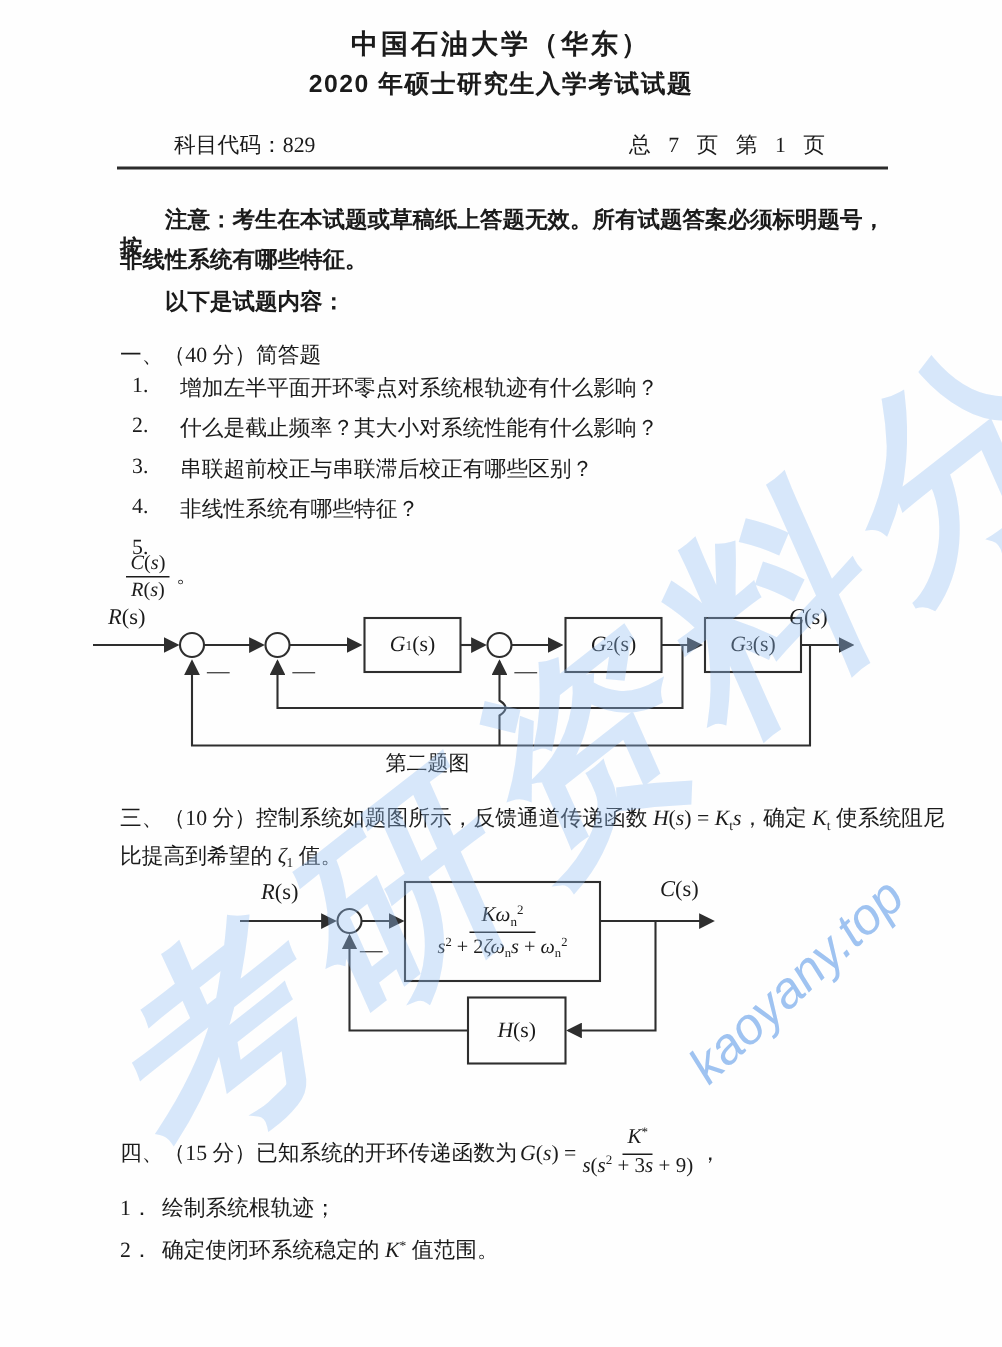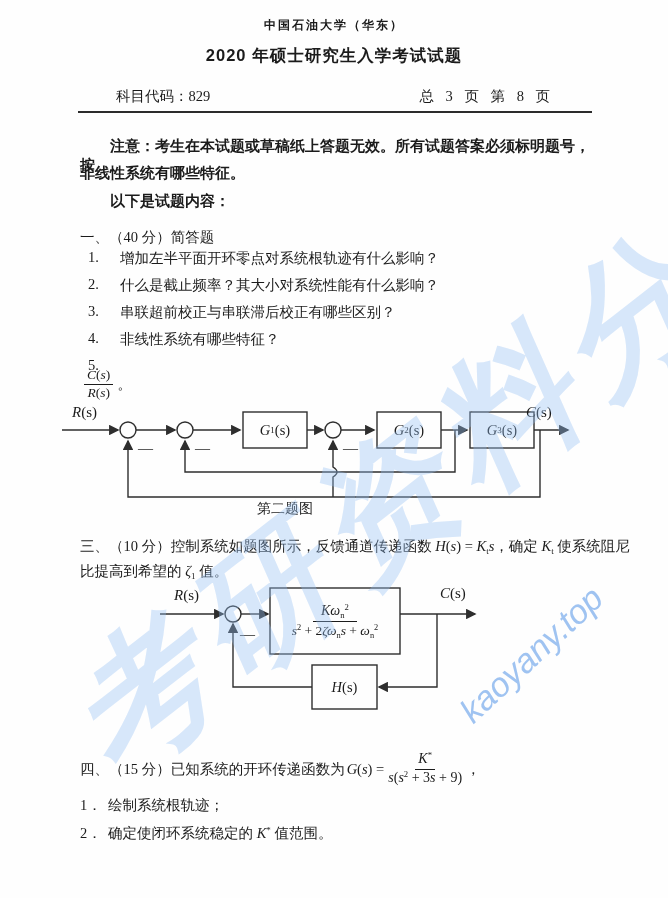--- a/index.html
+++ b/index.html
@@ -9,21 +9,21 @@
     font-family:"Liberation Serif","DejaVu Serif",serif;
     overflow:hidden;
   }
   i { font-style:italic; }
   sub { font-size:0.62em; vertical-align:-0.35em; line-height:0; }
   sup { font-size:0.62em; vertical-align:0.55em; line-height:0; }
 
   
   .t1,.t2 { position:absolute; left:0; width:100%; text-align:center;
     font-family:"Liberation Sans","DejaVu Sans",sans-serif; font-weight:700; }
-  .t1 { top:17px; font-size:12px; letter-spacing:2px; }
+  .t1 { top:17px; font-size:18px; letter-spacing:2px; }
   .t2 { top:45px; font-size:16.5px; letter-spacing:1px; }
 
   
   .meta { position:absolute; top:87px; left:80px; width:512px; display:flex; font-size:14.5px; }
   .meta .code  { margin-left:36px;text-align:center; }
   .meta .pages { margin-left:auto; margin-right:42px; word-spacing:8px; }
   .rule { position:absolute; top:111px; left:78px; width:514px; height:2px; background:#2c2c2c; }
 
   
   .notice { position:absolute; left:80px; width:514px; font-size:15px; font-weight:700;
@@ -74,21 +74,21 @@
     font-family:"Liberation Sans","DejaVu Sans",sans-serif; }
 </style>
 </head>
 <body>
 
 <div class="t1">中国石油大学（华东）</div>
 <div class="t2">2020 年硕士研究生入学考试试题</div>
 
 <div class="meta">
   <span class="code">科目代码：829</span>
-  <span class="pages">总 3 页 第 8 页</span>
+  <span class="pages">总 7 页 第 1 页</span>
 </div>
 <div class="rule"></div>
 
 <div id="notice1" class="notice">注意：考生在本试题或草稿纸上答题无效。所有试题答案必须标明题号，按</div>
 <div id="notice2" class="notice">非线性系统有哪些特征。</div>
 <div id="intro" class="notice">以下是试题内容：</div>
 
 <div id="q1head" class="qhead">一、（40 分）简答题</div>
 <div class="qitem" style="top:249px">
   <span class="no">1.</span>

